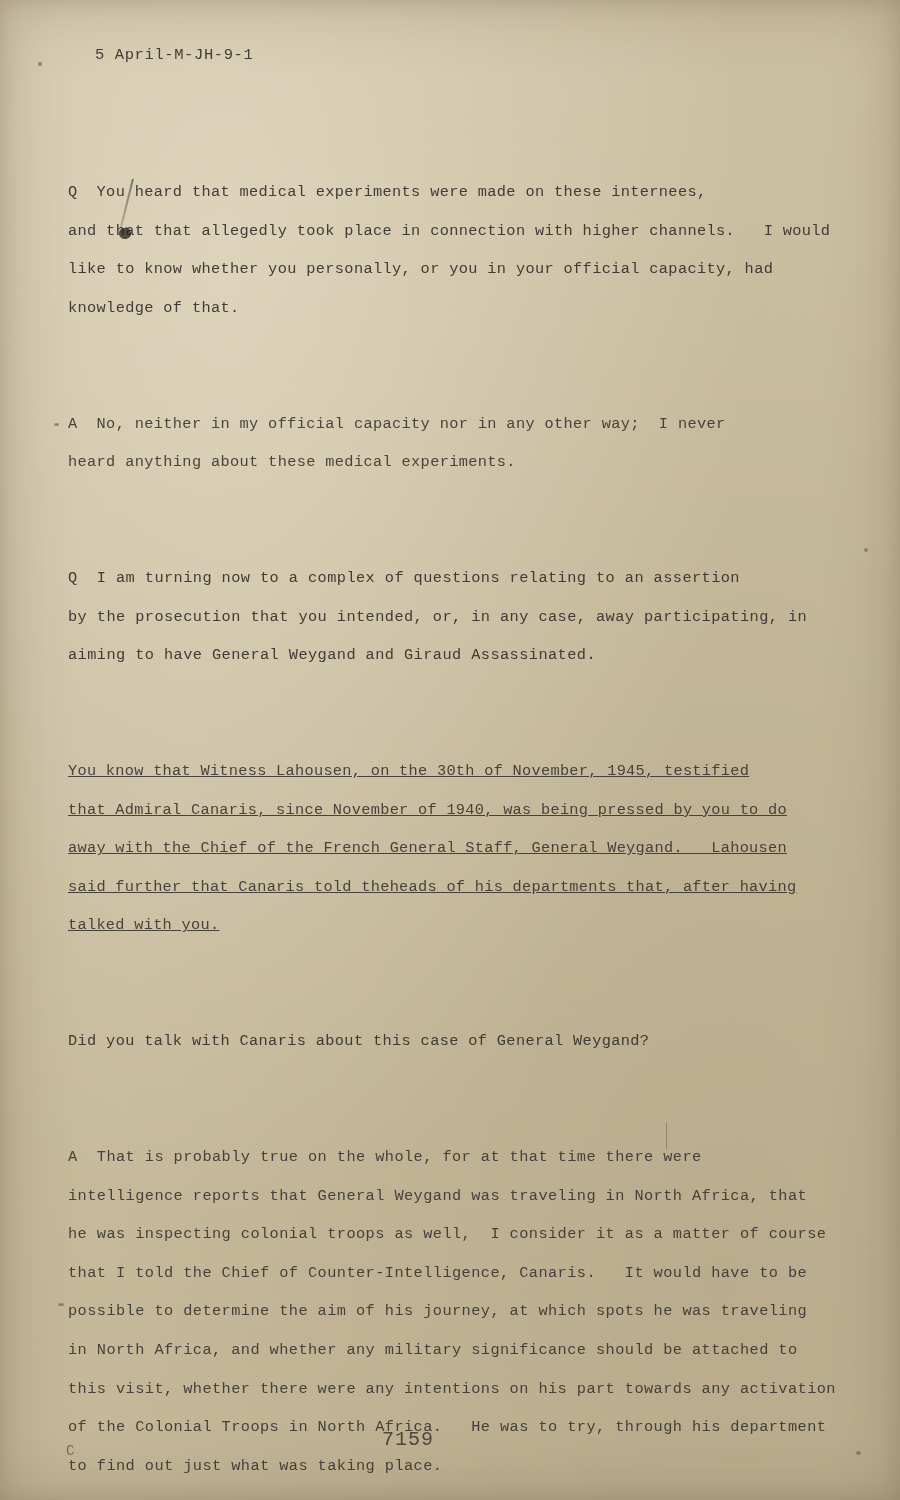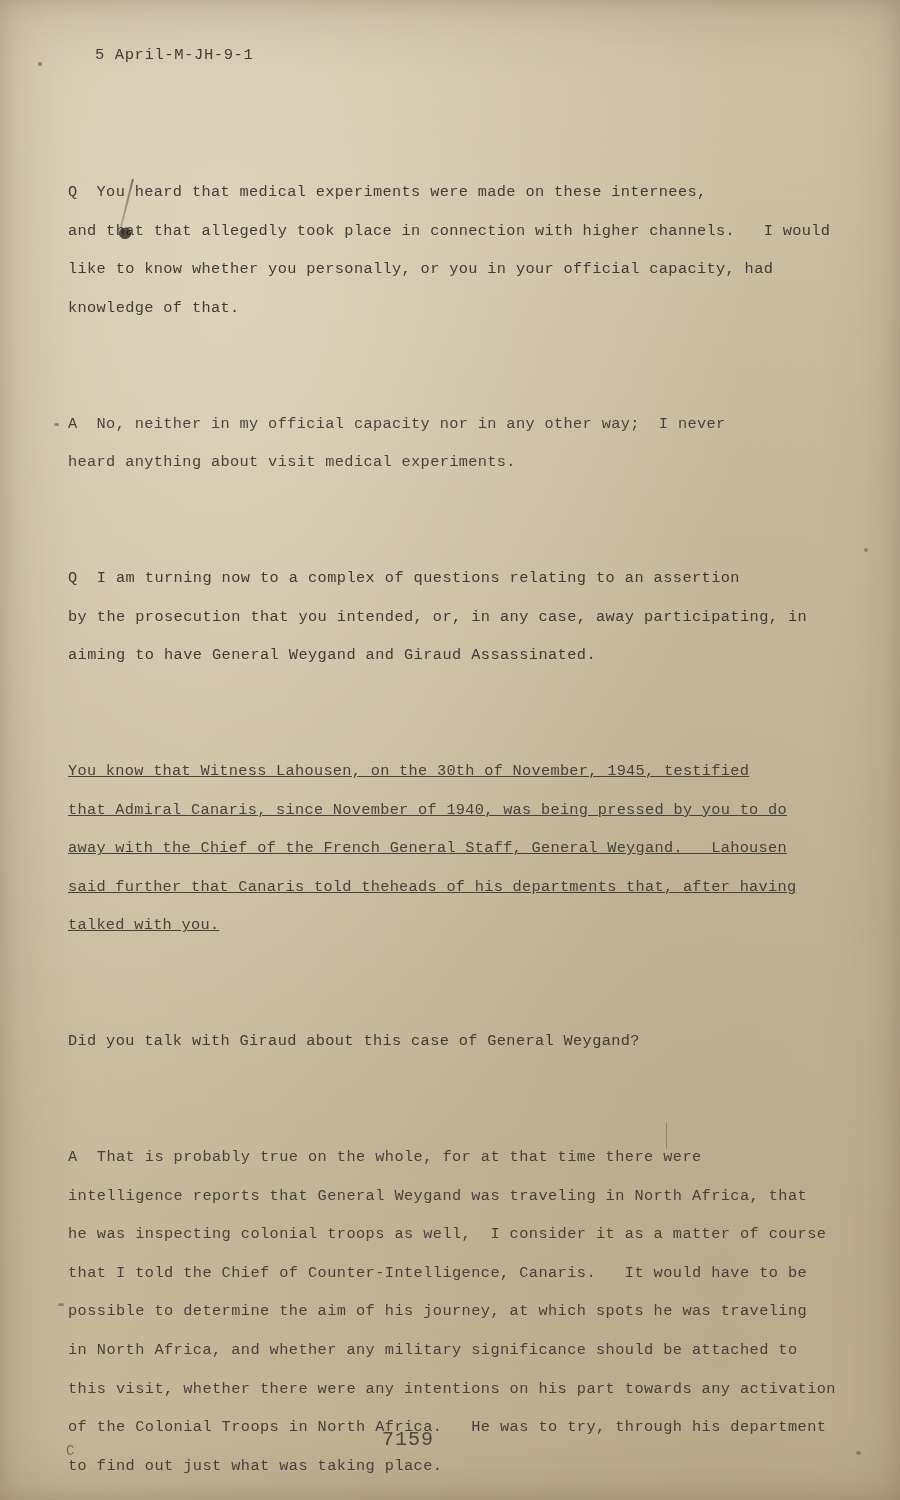--- a/index.html
+++ b/index.html
@@ -167,30 +167,30 @@
 <div class="page">
 
   <div class="doc-id">5 April-M-JH-9-1</div>
 
   <div class="body-text">
     <p class="para">Q  You heard that medical experiments were made on these internees,
 and that that allegedly took place in connection with higher channels.   I would
 like to know whether you personally, or you in your official capacity, had
 knowledge of that.</p>
     <p class="para">A  No, neither in my official capacity nor in any other way;  I never
-heard anything about visit medical experiments.</p>
+heard anything about these medical experiments.</p>
     <p class="para">Q  I am turning now to a complex of questions relating to an assertion
 by the prosecution that you intended, or, in any case, away participating, in
 aiming to have General Weygand and Giraud Assassinated.</p>
     <p class="para">You know that Witness Lahousen, on the 30th of November, 1945, testified
 that Admiral Canaris, since November of 1940, was being pressed by you to do
 away with the Chief of the French General Staff, General Weygand.   Lahousen
 said further that Canaris told theheads of his departments that, after having
 talked with you.</p>
-    <p class="para">Did you talk with Giraud about this case of General Weygand?</p>
+    <p class="para">Did you talk with Canaris about this case of General Weygand?</p>
     <p class="para">A  That is probably true on the whole, for at that time there were
 intelligence reports that General Weygand was traveling in North Africa, that
 he was inspecting colonial troops as well,  I consider it as a matter of course
 that I told the Chief of Counter-Intelligence, Canaris.   It would have to be
 possible to determine the aim of his journey, at which spots he was traveling
 in North Africa, and whether any military significance should be attached to
 this visit, whether there were any intentions on his part towards any activation
 of the Colonial Troops in North Africa.   He was to try, through his department
 to find out just what was taking place.</p>
     

